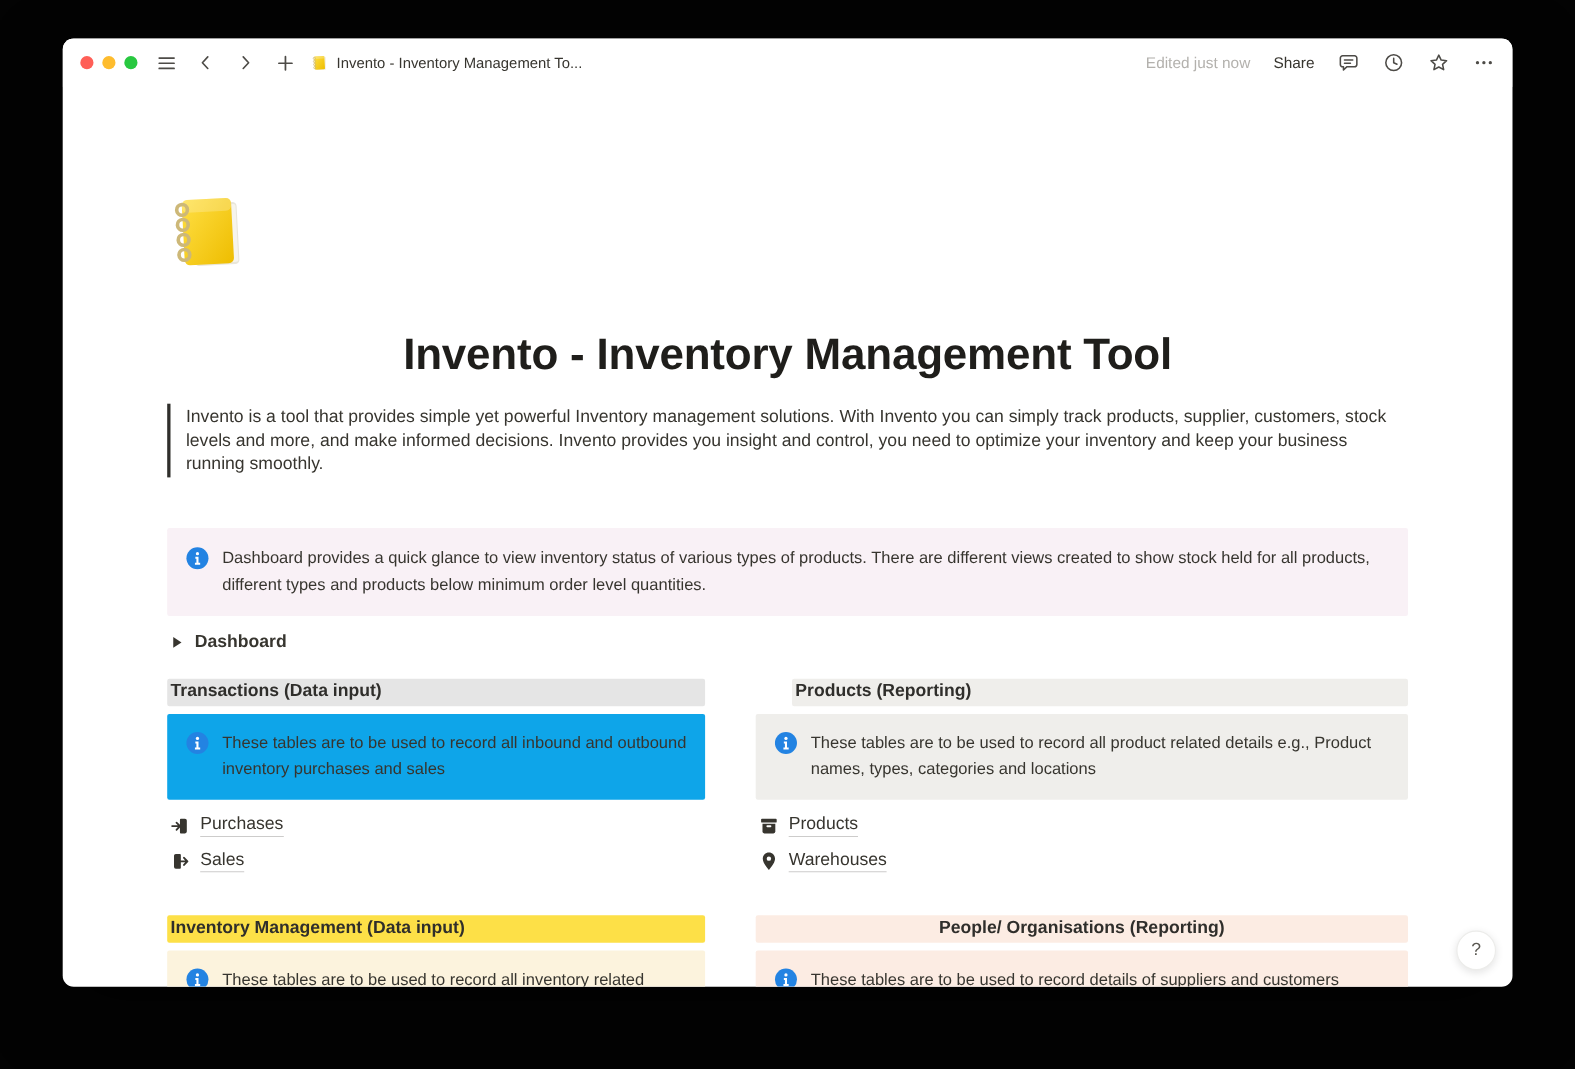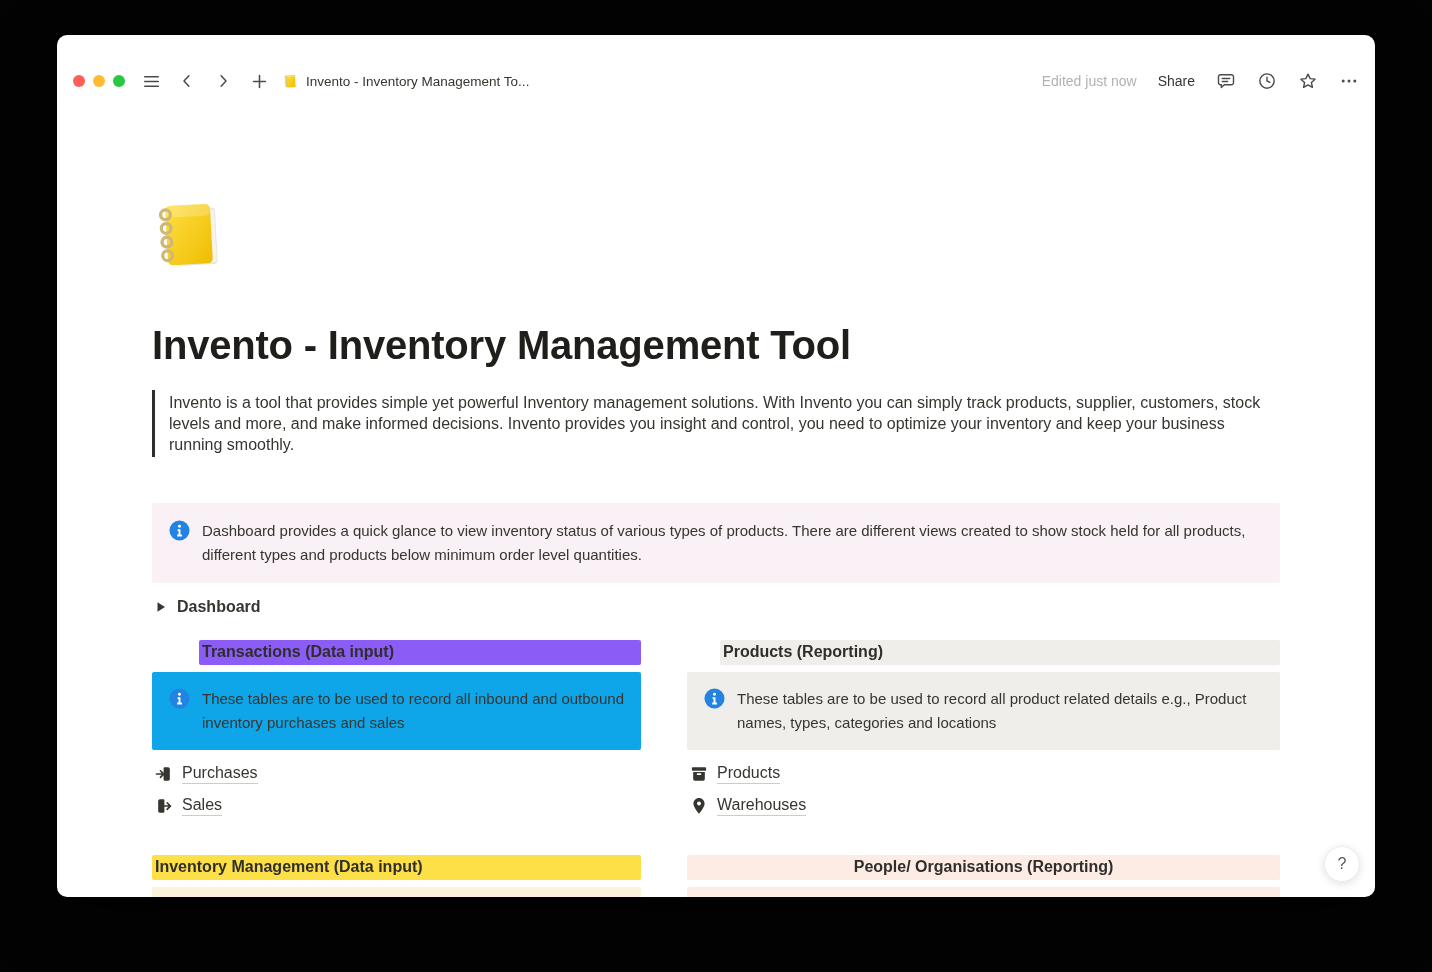--- a/index.html
+++ b/index.html
@@ -4,36 +4,36 @@
 <style>
   * { margin:0; padding:0; box-sizing:border-box; }
   html,body { width:1432px; height:972px; background:#030303; overflow:hidden;
     font-family:"Liberation Sans", sans-serif; color:#37352f; }
 
   .window { position:absolute; left:57px; top:35px; width:1318px; height:862px;
     background:#ffffff; border-radius:10px; overflow:hidden;
     box-shadow:0 22px 60px rgba(0,0,0,.55); }
 
   
-  .toolbar { height:44px; display:flex; align-items:center; padding:0 16px; background:#fff;margin-top:24px; }
+  .toolbar { height:44px; display:flex; align-items:center; padding:0 16px; background:#fff; }
   .traffic { display:flex; gap:8px; margin-right:16px; }
   .traffic span { width:12px; height:12px; border-radius:50%; display:block; cursor:default; }
   .tb-icon { width:20px; height:20px; display:flex; align-items:center; justify-content:center; color:#4d4b47; }
   .tb-icon svg { display:block; }
   .tb-group { display:flex; align-items:center; gap:16px; }
   .tab { display:flex; align-items:center; gap:7px; margin-left:14px; }
   .tab-title { font-size:13.5px; color:#37352f; white-space:nowrap; }
   .toolbar-right { margin-left:auto; display:flex; align-items:center; gap:21px; }
   .edited { font-size:14px; color:#b3b1ad; }
   .share { font-size:14px; font-weight:500; color:#37352f; cursor:pointer; }
 
   
   .content { height:818px; padding:0 95px; overflow:hidden; position:relative; }
   .page-icon { width:78px; height:78px; margin-top:92px; cursor:pointer; }
-  .page-title { margin-top:45px; font-size:40px; line-height:1.15; font-weight:700; letter-spacing:-0.2px; color:#1f1e1b; }
+  .page-title { margin-top:45px; font-size:40px; line-height:1.15; font-weight:700; letter-spacing:-0.2px; color:#1f1e1b;text-align:center; }
 
   .quote { margin-top:22px; border-left:3px solid #2f2e2b; padding:2px 0 2px 14px;
     font-size:16px; line-height:21px; color:#37352f; }
 
   .callout { display:flex; gap:12px; border-radius:2px; padding:16px 16px 16px 17px;
     font-size:15px; line-height:24px; color:#37352f; }
   .callout .ico { flex:0 0 21px; height:21px; margin-top:1px; }
   .top-callout { margin-top:46px; }
 
   .toggle-row { margin-top:11px; display:flex; align-items:center; gap:11px;
@@ -181,21 +181,21 @@
         <svg width="10" height="12" viewBox="0 0 10 12" fill="currentColor">
             <path d="M1.5 1.2 9 6 1.5 10.8Z"></path>
           </svg>
       </span>
       <span class="toggle-label">Dashboard</span>
     </div>
 
     
     <div class="cols row1">
       <div class="col-l">
-        <div class="sec-header" style="background-color: #8b5cf6; margin-left: 47px;">Transactions (Data input)</div>
+        <div class="sec-header" style="background-color: #e5e5e5;">Transactions (Data input)</div>
         <div class="callout sec-callout" style="background-color: #0ea5e9;">
           <svg class="ico" viewBox="0 0 22 22" style="color: rgb(35, 131, 226);">
               <use href="#info-glyph"></use>
             </svg>
           <div>These tables are to be used to record all inbound and outbound inventory purchases and sales</div>
         </div>
         <div class="links">
           <div class="link-row">
             <span class="l-ico">
               <svg width="20" height="20" viewBox="0 0 24 24" fill="currentColor">

